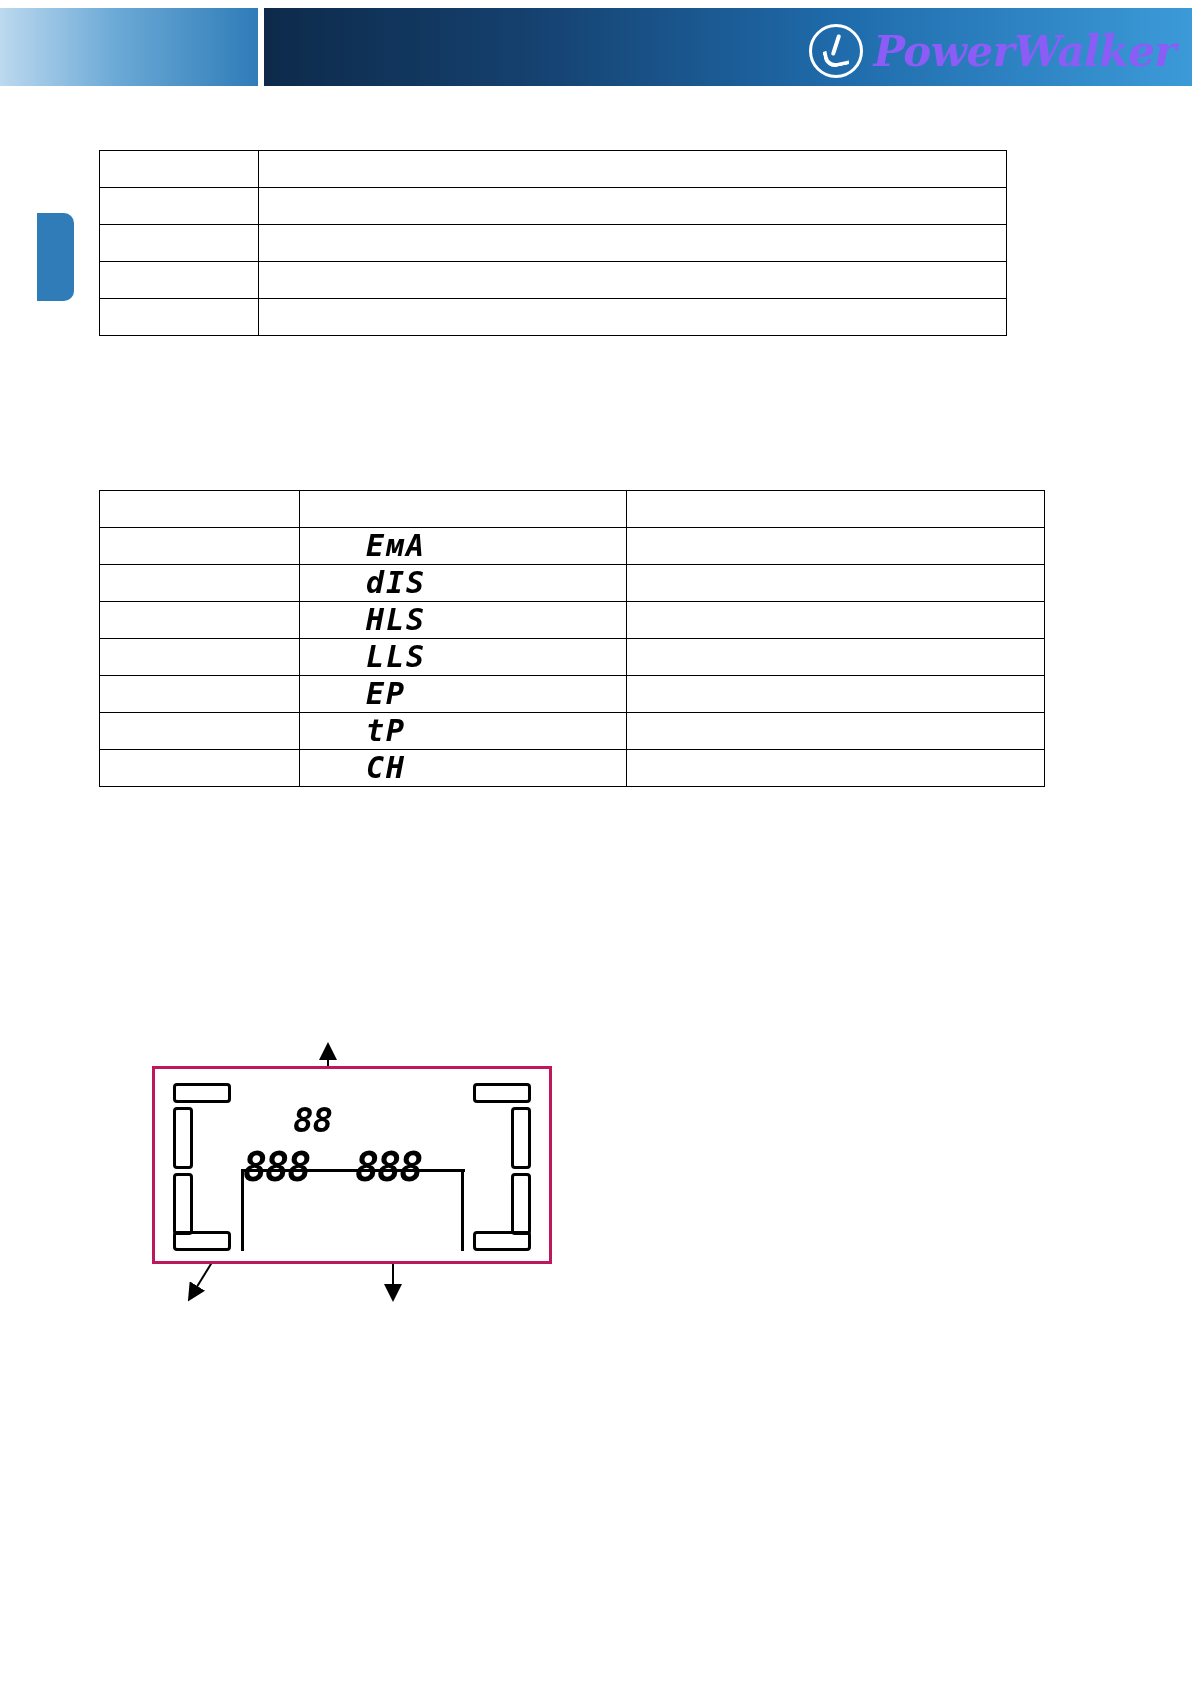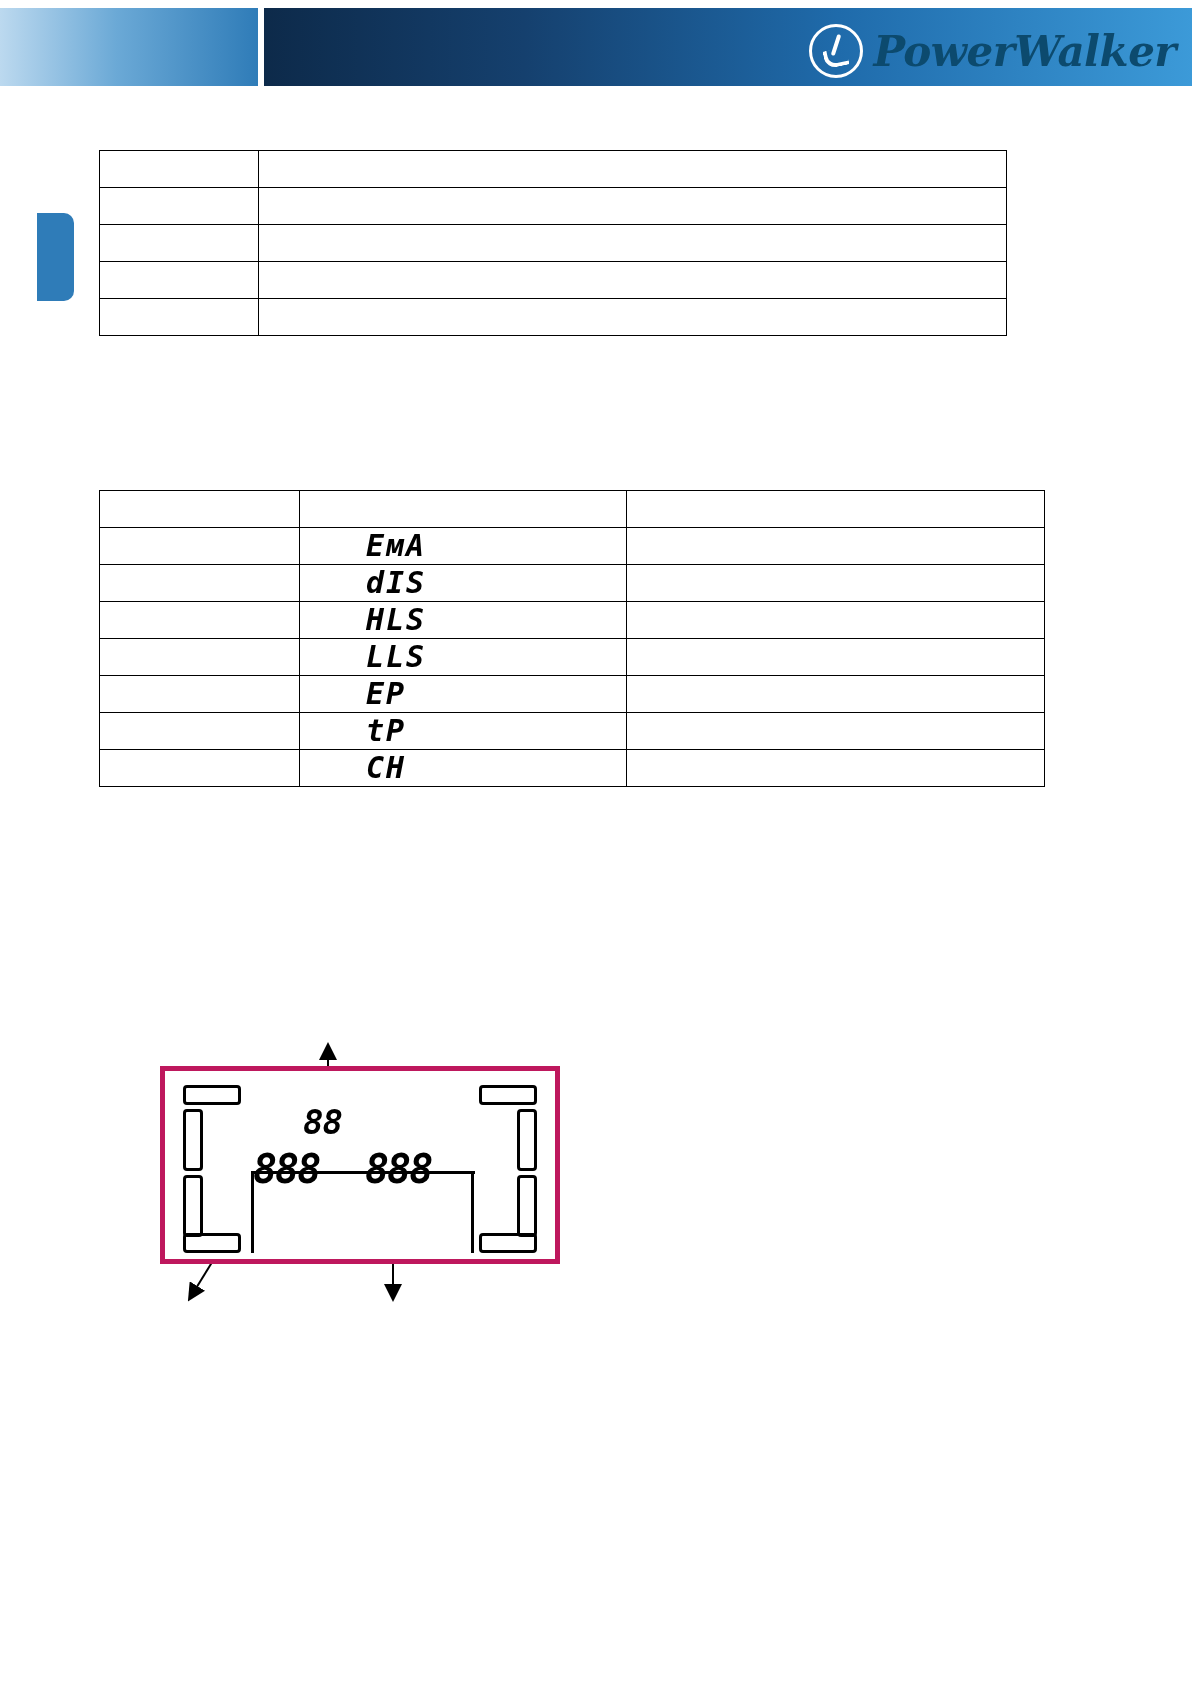--- a/index.html
+++ b/index.html
@@ -40,21 +40,21 @@
     height: 78px;
     background: linear-gradient(90deg, #0d2a4a 0%, #15406e 28%, #1f6bab 62%, #3c9ad8 100%);
   }
   .logo {
     position: absolute;
     right: 16px;
     top: 24px;
     display: flex;
     align-items: center;
     gap: 10px;
-    color: #0c4a6e;
+    color: #8b5cf6;
   }
   .logo-mark {
     width: 48px;
     height: 48px;
     border-radius: 50%;
     border: 3px solid #ffffff;
     position: relative;
     flex: none;
   }
   .logo-mark::before {
@@ -147,25 +147,25 @@
   
   .lcd-figure {
     position: absolute;
     left: 148px;
     top: 1040px;
     width: 420px;
     height: 270px;
   }
   .lcd-panel {
     position: absolute;
-    left: 12px;
+    left: 4px;
     top: 26px;
     width: 400px;
     height: 198px;
-    border: 5px solid #be185d;
+    border: 3px solid #be185d;
     background: #ffffff;
     box-sizing: border-box;
   }
   .corner {
     position: absolute;
     border: 3px solid #000000;
     box-sizing: border-box;
   }
   .c-tl-h { left: 18px; top: 14px; width: 58px; height: 20px; border-radius: 4px; }
   .c-tl-v { left: 18px; top: 38px; width: 20px; height: 62px; border-radius: 4px; }

